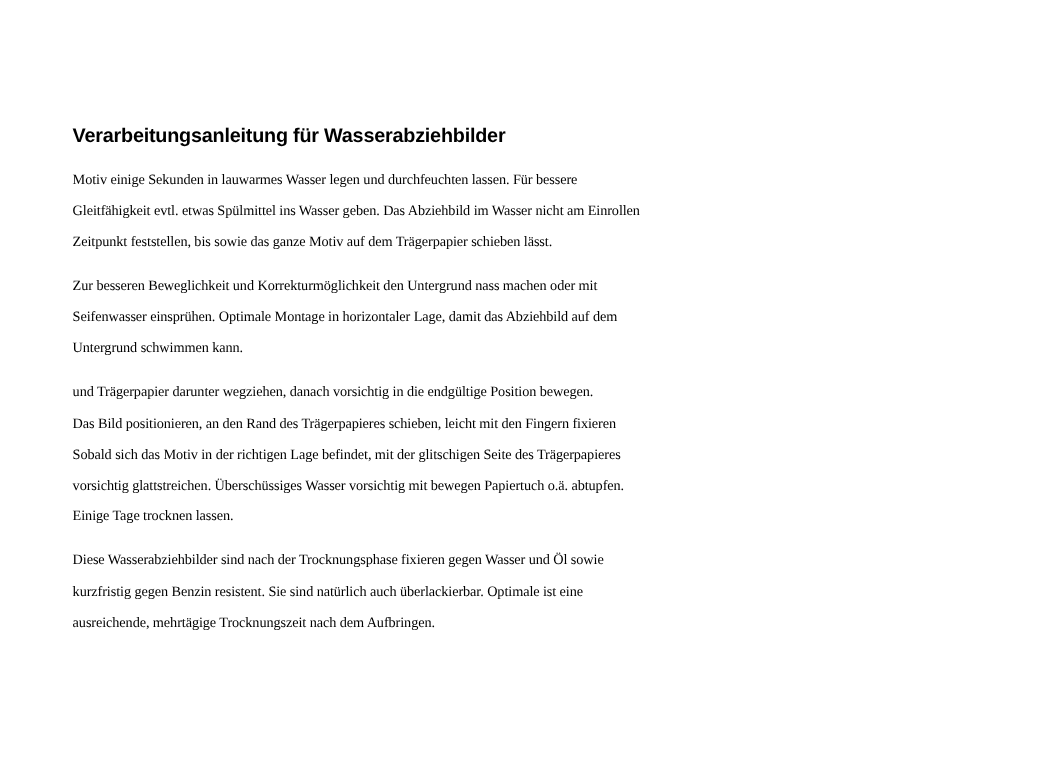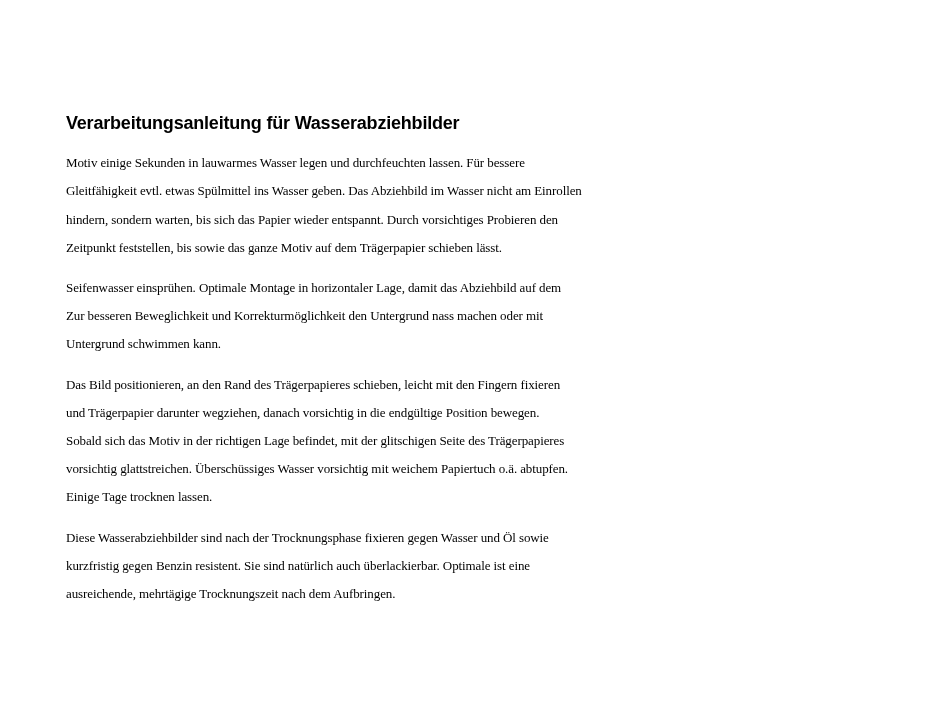--- a/index.html
+++ b/index.html
@@ -40,35 +40,34 @@
 </head>
 <body>
 
 <div class="page">
 
   <h1 class="doc-title">Verarbeitungsanleitung für Wasserabziehbilder</h1>
 
   <p class="para">
     <span class="line">Motiv einige Sekunden in lauwarmes Wasser legen und durchfeuchten lassen. Für bessere</span>
     <span class="line">Gleitfähigkeit evtl. etwas Spülmittel ins Wasser geben. Das Abziehbild im Wasser nicht am Einrollen</span>
-    <span class="line">hindern, sondern warten, bis sich das Papier wieder entspannt. Durch vorsichtiges Probieren den</span>
     <span class="line">Zeitpunkt feststellen, bis sowie das ganze Motiv auf dem Trägerpapier schieben lässt.</span>
   </p>
 
   <p class="para">
+    <span class="line">Zur besseren Beweglichkeit und Korrekturmöglichkeit den Untergrund nass machen oder mit</span>
     <span class="line">Seifenwasser einsprühen. Optimale Montage in horizontaler Lage, damit das Abziehbild auf dem</span>
-    <span class="line">Zur besseren Beweglichkeit und Korrekturmöglichkeit den Untergrund nass machen oder mit</span>
     <span class="line">Untergrund schwimmen kann.</span>
   </p>
 
   <p class="para">
+    <span class="line">und Trägerpapier darunter wegziehen, danach vorsichtig in die endgültige Position bewegen.</span>
     <span class="line">Das Bild positionieren, an den Rand des Trägerpapieres schieben, leicht mit den Fingern fixieren</span>
-    <span class="line">und Trägerpapier darunter wegziehen, danach vorsichtig in die endgültige Position bewegen.</span>
     <span class="line">Sobald sich das Motiv in der richtigen Lage befindet, mit der glitschigen Seite des Trägerpapieres</span>
-    <span class="line">vorsichtig glattstreichen. Überschüssiges Wasser vorsichtig mit weichem Papiertuch o.ä. abtupfen.</span>
+    <span class="line">vorsichtig glattstreichen. Überschüssiges Wasser vorsichtig mit bewegen Papiertuch o.ä. abtupfen.</span>
     <span class="line">Einige Tage trocknen lassen.</span>
   </p>
 
   <p class="para">
     <span class="line">Diese Wasserabziehbilder sind nach der Trocknungsphase fixieren gegen Wasser und Öl sowie</span>
     <span class="line">kurzfristig gegen Benzin resistent. Sie sind natürlich auch überlackierbar. Optimale ist eine</span>
     <span class="line">ausreichende, mehrtägige Trocknungszeit nach dem Aufbringen.</span>
   </p>
 
 </div>

